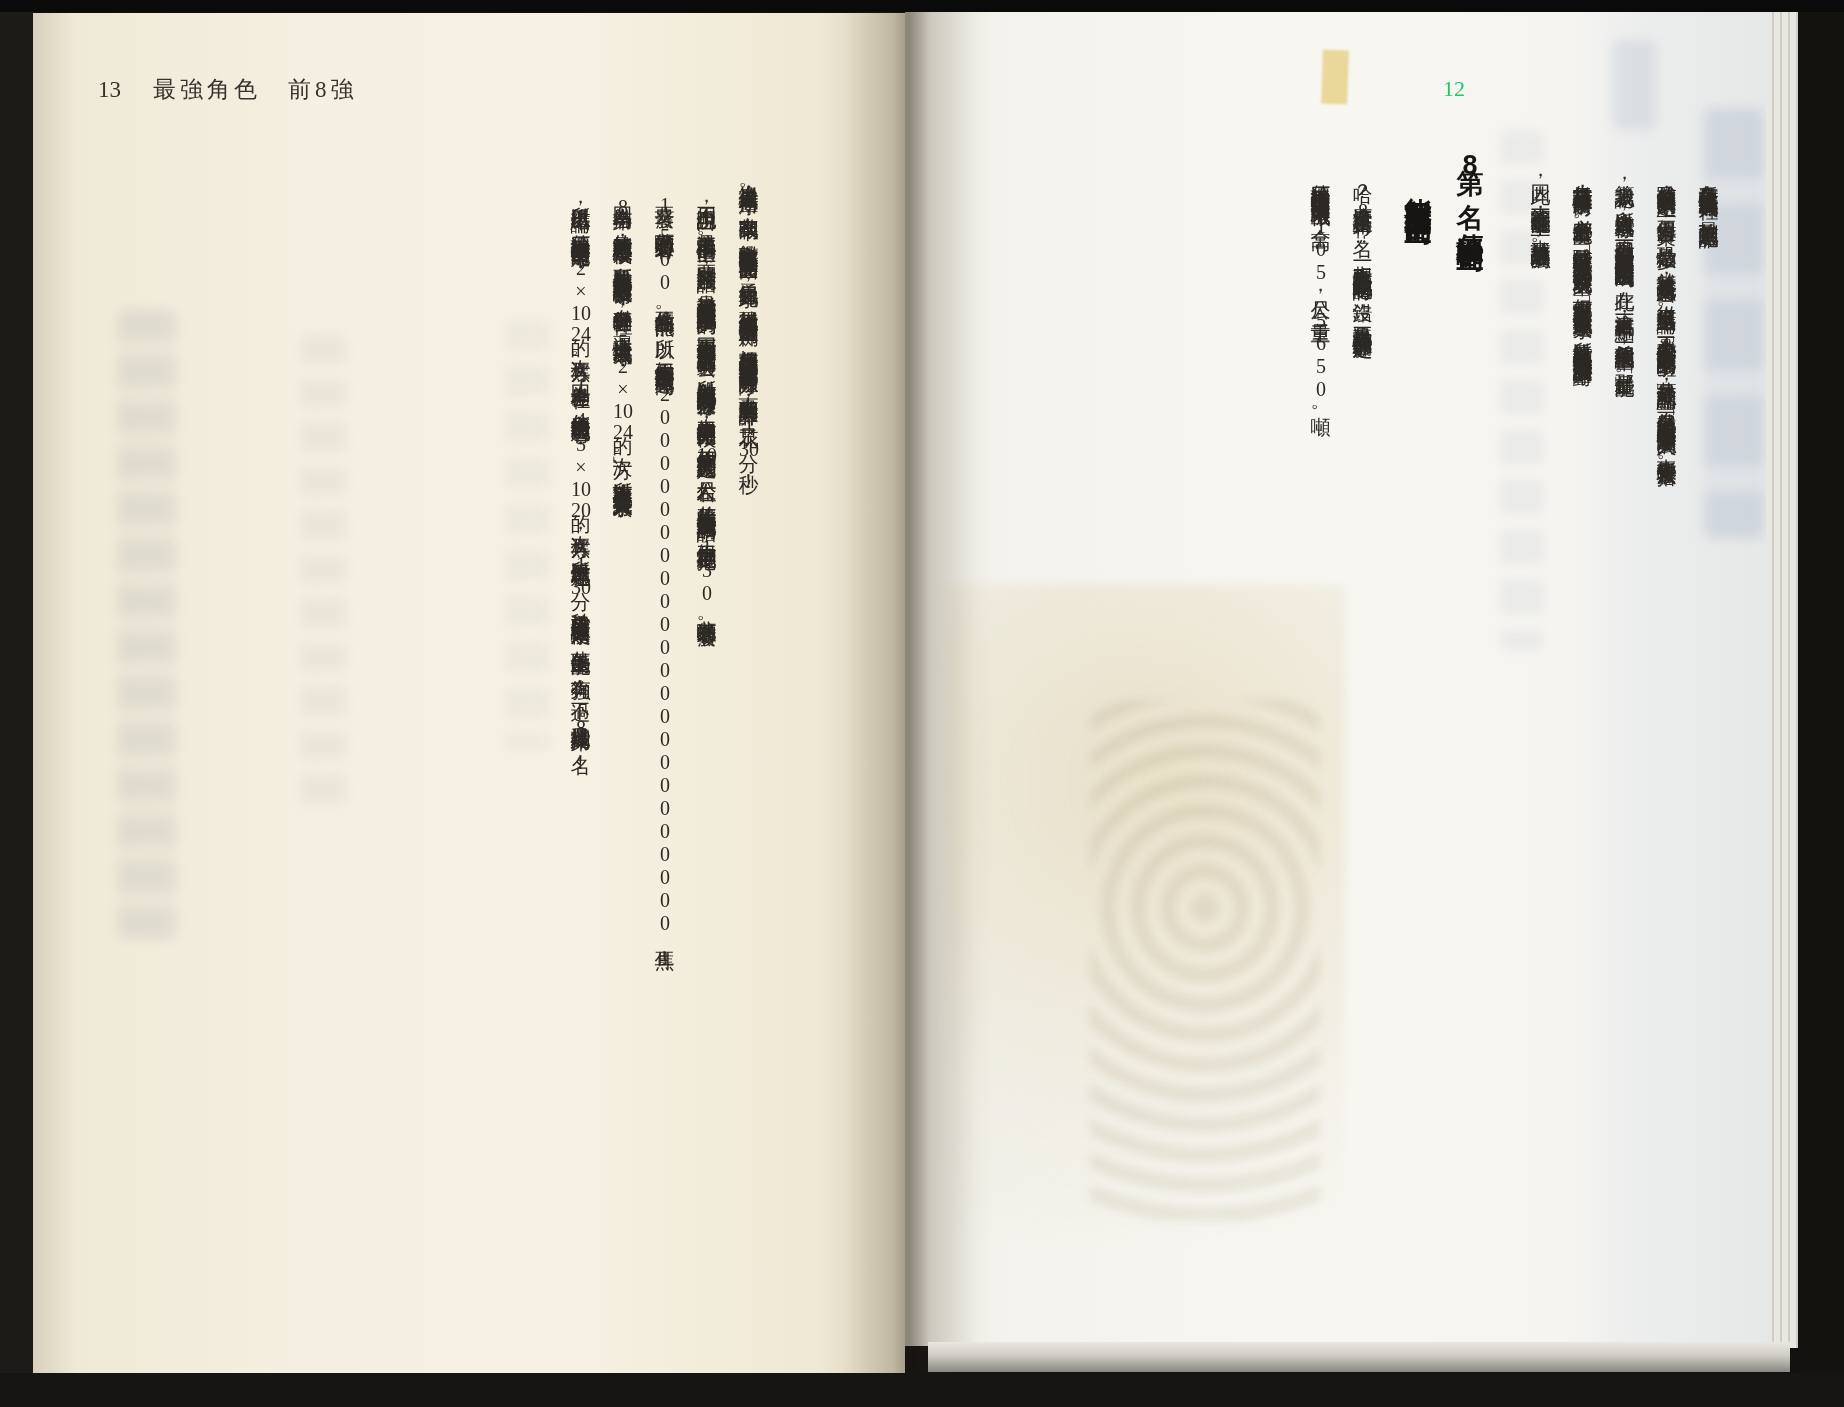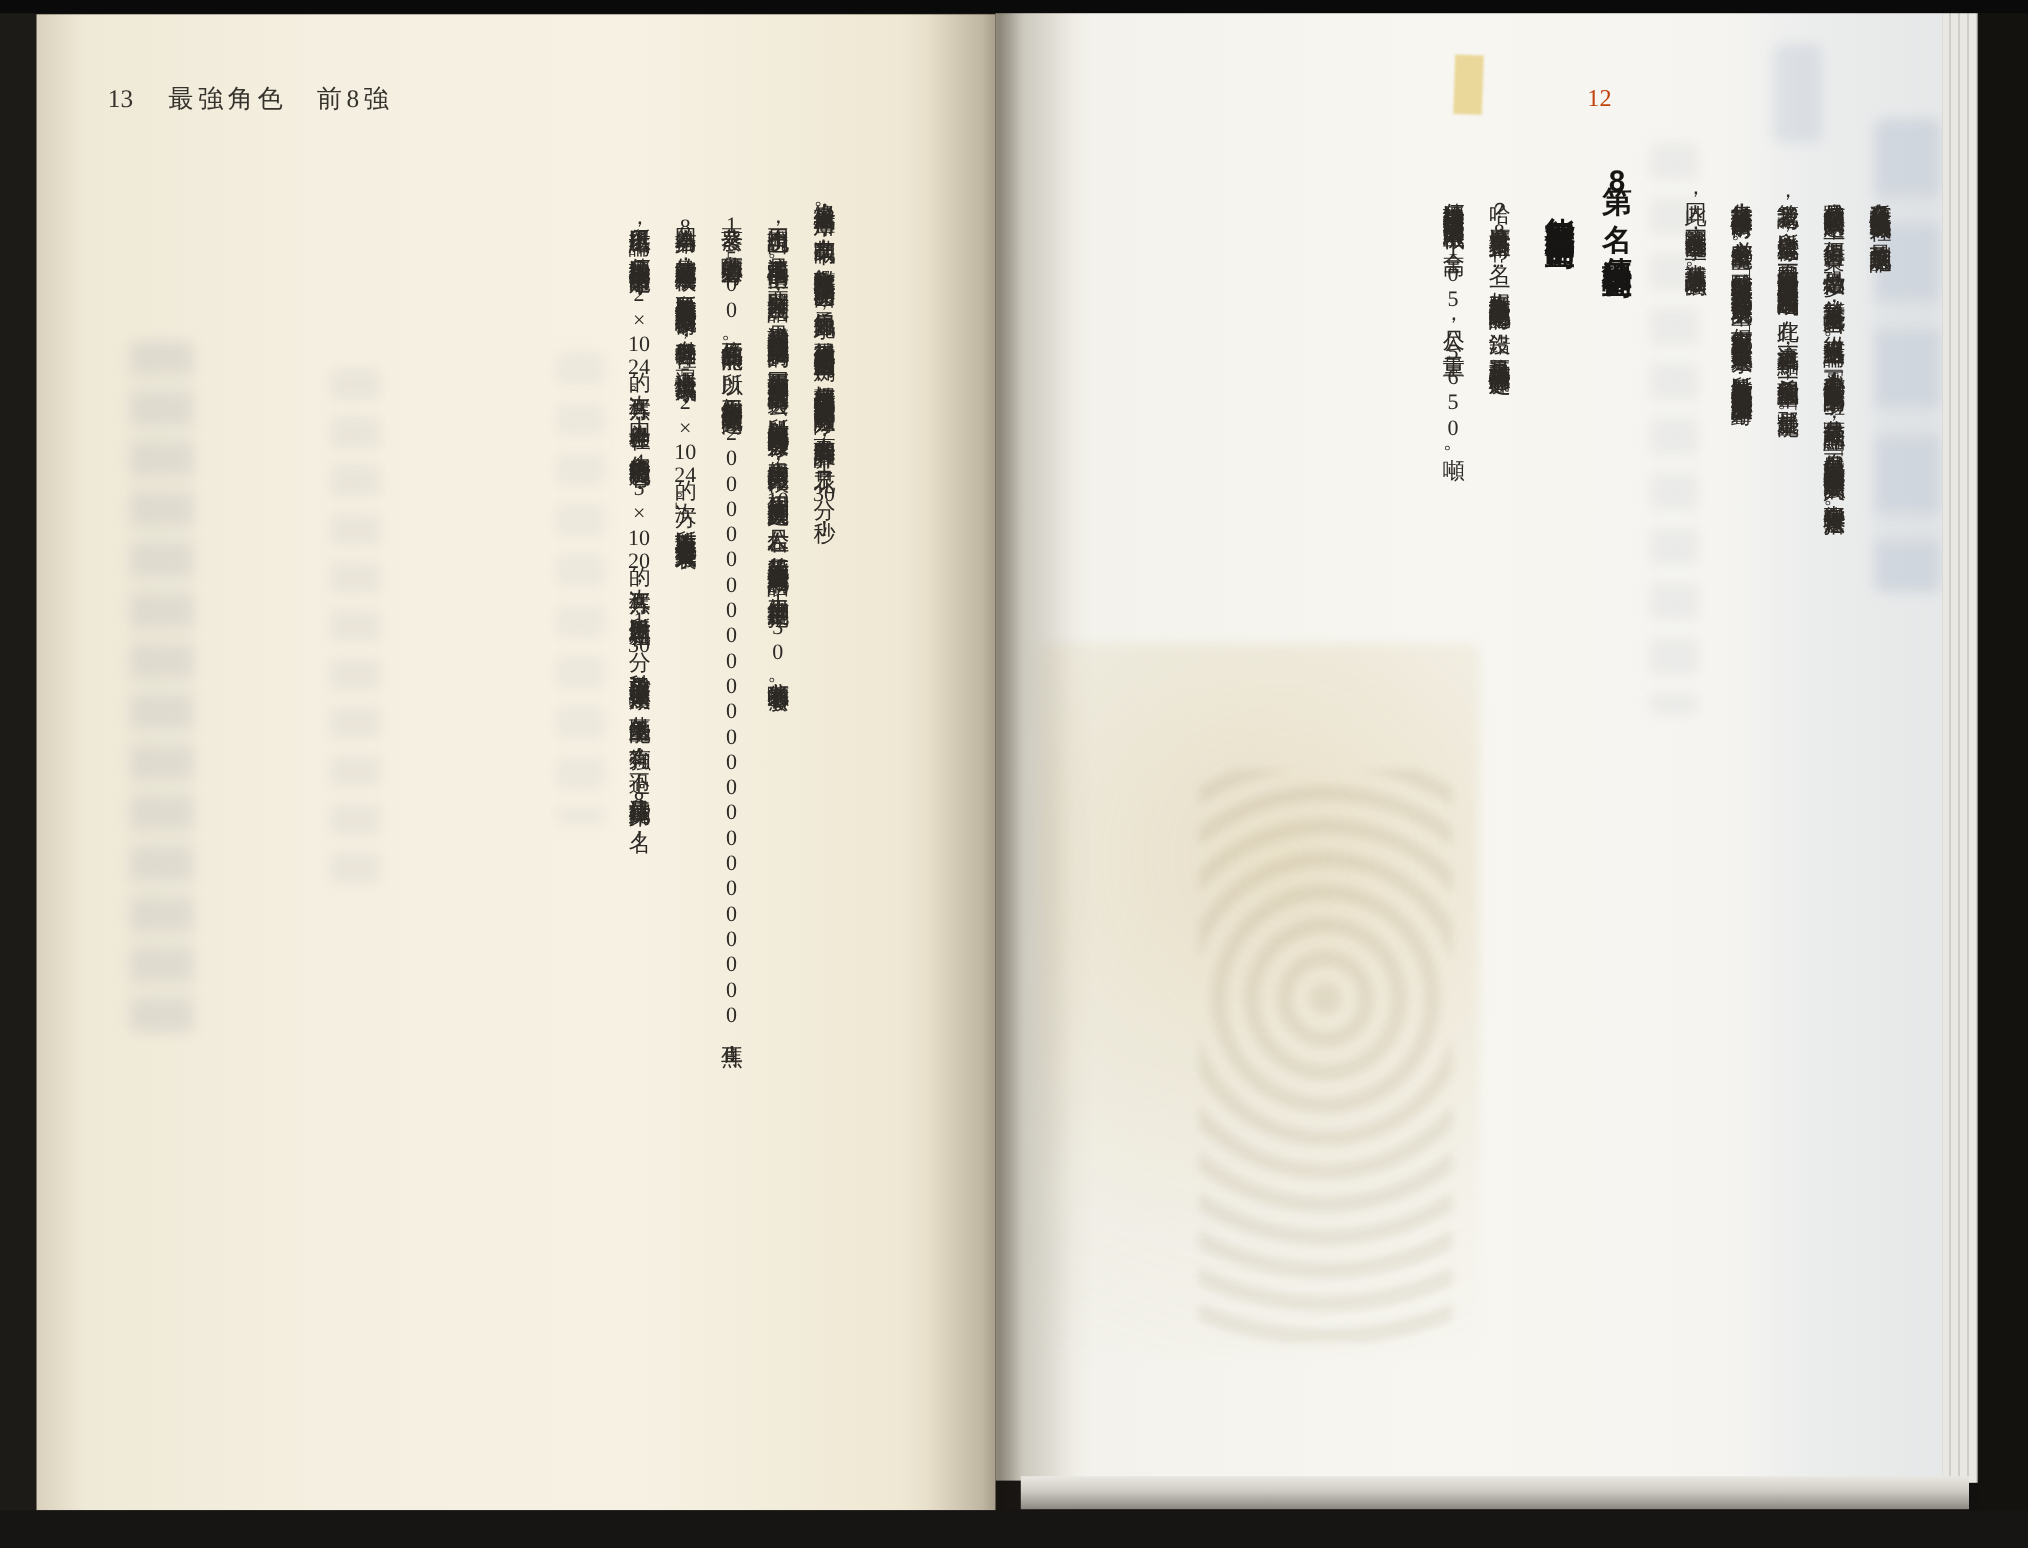--- a/index.html
+++ b/index.html
@@ -62,21 +62,21 @@
     position:absolute; left:1322px; top:50px; width:26px; height:54px; z-index:3;
     background:rgba(224,192,82,.55); filter:blur(1px); transform:rotate(2deg);
   }
   .running-header {
     position:absolute; left:98px; top:74px; z-index:10;
     font-size:23px; color:#36322c; display:flex; align-items:baseline;
   }
   .running-header .rh-title { margin-left:32px; letter-spacing:4px; }
   .pagenum-right {
     position:absolute; left:1443px; top:76px; z-index:10;
-    font-size:22px; color:#c2410c;
+    font-size:22px; color:#22c55e;
   }
   .vtext {
     position:absolute; z-index:10;
     writing-mode:vertical-rl; text-orientation:upright;
     color:#2d2925; font-size:20px; letter-spacing:1px; line-height:42px;
   }
   #content-left  { left:88px;  top:170px; width:682px; height:903px; }
   #content-right { left:1046px; top:148px; width:684px; height:903px; }
   .vtext p.para { margin:0; text-indent:21px; }
   #content-left .para-group p.para:first-child { text-indent:0; }

